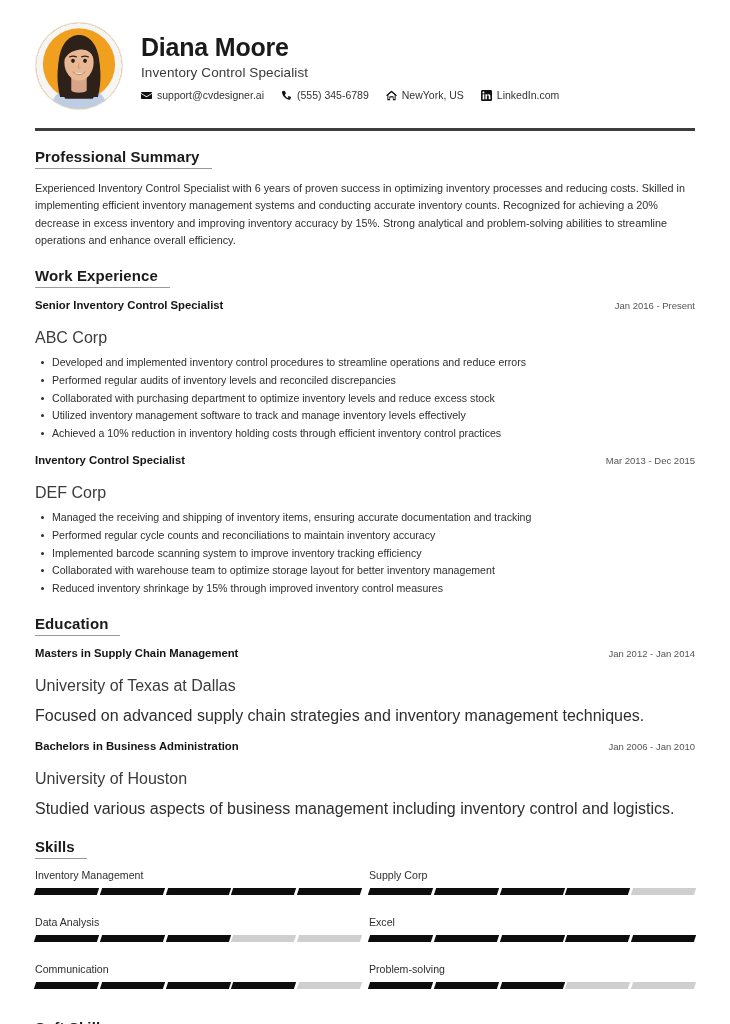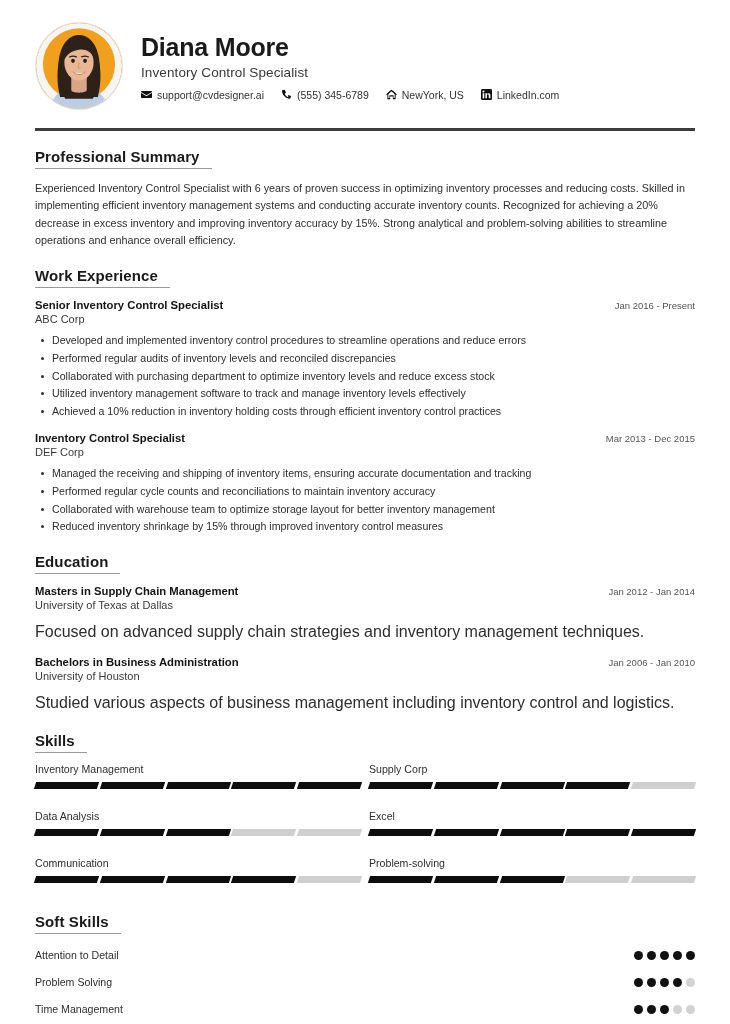--- a/index.html
+++ b/index.html
@@ -61,21 +61,21 @@
     display: flex;
     align-items: center;
     gap: 17px;
     margin-top: 9px;
     font-size: 10.5px;
     color: #333;
     flex-wrap: wrap;
   }
   .contact-item {
     display: flex;
-    align-items: flex-start;
+    align-items: flex-end;
     gap: 5px;
     white-space: nowrap;
   }
   .contact-item .ic {
     display: inline-flex;
     align-items: center;
     justify-content: center;
     width: 11px;
     height: 11px;
     color: #111;
@@ -123,23 +123,23 @@
     font-weight: bold;
     color: #151515;
   }
   .entry-date {
     font-size: 9.5px;
     color: #555;
     white-space: nowrap;
     flex: 0 0 auto;
   }
   .entry-org {
-    font-size: 11px;
+    font-size: 16px;
     color: #3b3b3b;
-    margin-top: 2px;
+    margin-top: 18px;
   }
 
   .bullets {
     margin-top: 7px;
     padding-left: 17px;
     list-style: none;
   }
   .bullets li {
     position: relative;
     font-size: 10.6px;
@@ -346,20 +346,21 @@
 
     <div class="entry">
       <div class="entry-head">
         <div class="entry-title">Inventory Control Specialist</div>
         <div class="entry-date">Mar 2013 - Dec 2015</div>
       </div>
       <div class="entry-org">DEF Corp</div>
       <ul class="bullets">
         <li>Managed the receiving and shipping of inventory items, ensuring accurate documentation and tracking</li>
         <li>Performed regular cycle counts and reconciliations to maintain inventory accuracy</li>
+        <li>Implemented barcode scanning system to improve inventory tracking efficiency</li>
         <li>Collaborated with warehouse team to optimize storage layout for better inventory management</li>
         <li>Reduced inventory shrinkage by 15% through improved inventory control measures</li>
       </ul>
     </div>
   </div>
 
   <div class="section">
     <div class="section-title">Education</div>
 
     <div class="entry">

